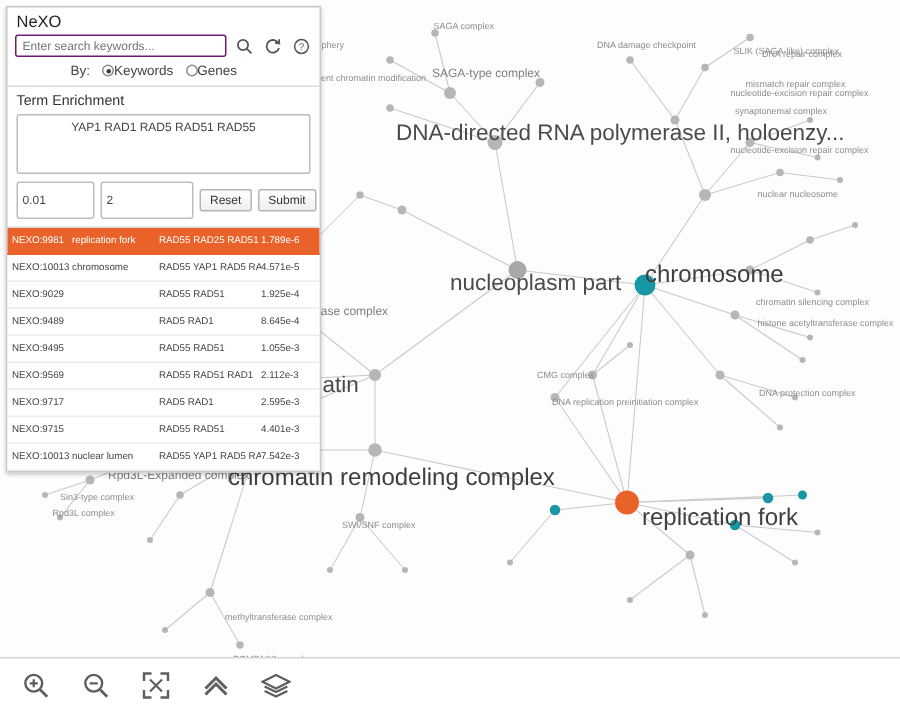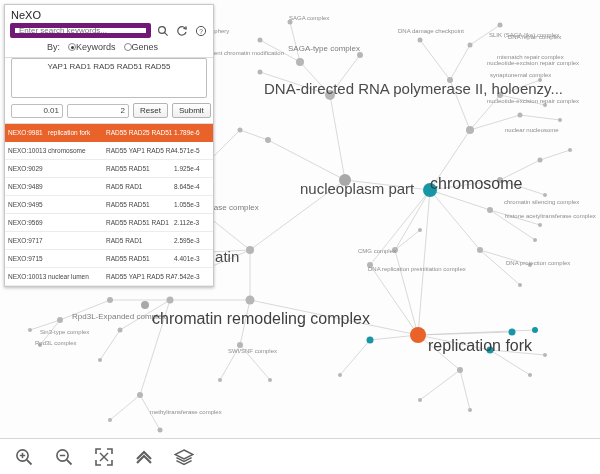--- a/index.html
+++ b/index.html
@@ -70,21 +70,21 @@
   }
   .search-row {
     display: flex;
     align-items: center;
     padding: 0 5px 4px 5px;
     gap: 4px;
   }
   #search-input {
     flex: 1 1 auto;
     height: 15px;
-    border: 5px solid #701a75;
+    border: 1px solid #701a75;
     border-radius: 2px;
     font-size: 8px;
     padding: 0 4px;
     color: #555;
     background: #fff;
     box-sizing: border-box;
     font-family: "Liberation Sans", sans-serif;
   }
   .icon-btn {
     width: 15px; height: 15px;
@@ -152,30 +152,29 @@
     text-align: center;
   }
   .params-row {
     display: flex;
     align-items: center;
     gap: 4px;
     padding: 0 6px 5px 6px;
   }
   .param-input {
     width: 52px;
-    height: 14px;
+    height: 25px;
     border: 1px solid #bdbdbd;
     border-radius: 2px;
     font-size: 8px;
     color: #444;
     padding: 0 3px;
     box-sizing: border-box;
     font-family: "Liberation Sans", sans-serif;
     background: #fff;
-    text-align: right;
   }
   .param-input.wide { width: 62px; }
   .btn {
     height: 15px;
     border: 1px solid #b4b4b4;
     border-radius: 2px;
     background: linear-gradient(#ffffff, #efefef);
     font-size: 8px;
     color: #333;
     padding: 0 6px;
@@ -454,20 +453,21 @@
         <span>Keywords</span>
       </span>
       <span class="radio-item">
         <span class="radio"></span>
         <span>Genes</span>
       </span>
     </div>
 
     <div class="section-divider"></div>
 
+    <div class="section-title">Term Enrichment</div>
 
     <textarea id="term-textarea" style="">YAP1 RAD1 RAD5 RAD51 RAD55</textarea>
 
     <div class="params-row">
       <input class="param-input" type="text" value="0.01" style="">
       <input class="param-input wide" type="text" value="2" style="">
       <button class="btn">Reset</button>
       <button class="btn">Submit</button>
     </div>
 

